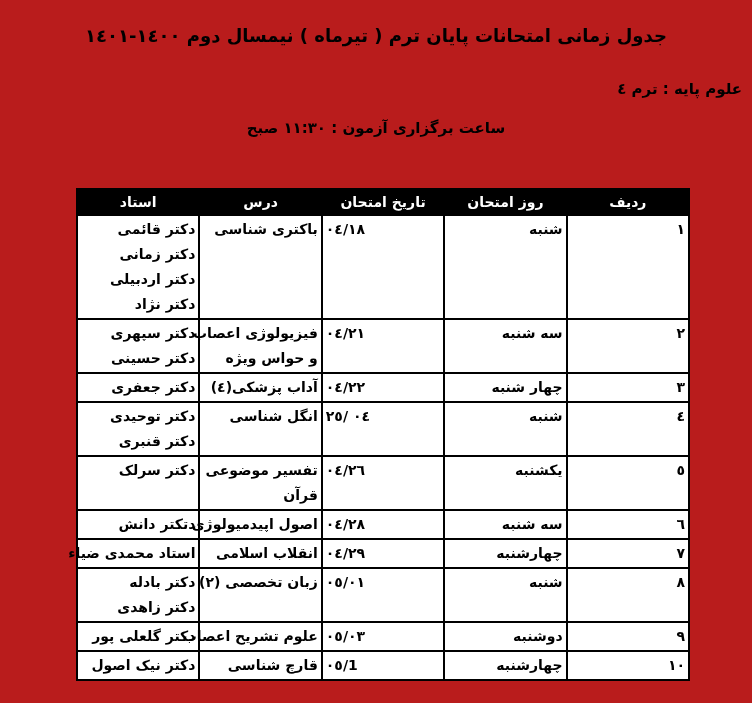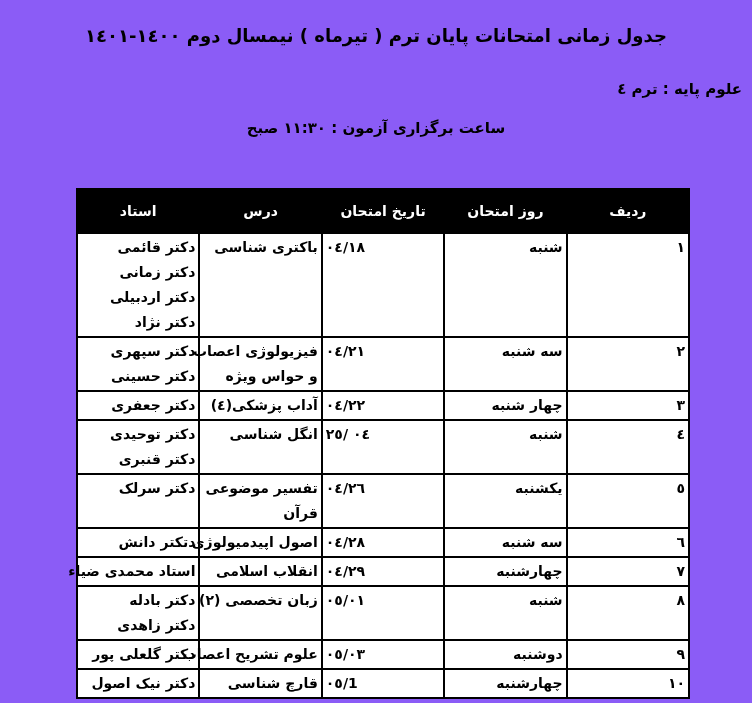--- a/index.html
+++ b/index.html
@@ -1,19 +1,19 @@
 <!DOCTYPE html>
 <html lang="fa" dir="rtl"><head>
 <meta charset="utf-8">
 <style>
   html,body{margin:0;padding:0;background:#ffffff;}
   .page{
     position:relative;
     width:752px;height:703px;
-    background:#8b5cf6;
+    background:#b91c1c;
     color:#000;
     font-family:"DejaVu Sans","Liberation Sans",sans-serif;
     direction:rtl;
     overflow:hidden;
   }
   .doc-header{text-align:center;}
   .doc-title{
     margin:24px 10px 0 10px;
     font-size:18px;
     font-weight:bold;
@@ -39,21 +39,21 @@
     margin:49px 62px 0 auto; 
     direction:rtl;
   }
   .exam-table th{
     background:#000;
     color:#fff;
     font-size:14px;
     font-weight:bold;
     height:22px;
     line-height:22px;
-    padding:10px 2px;
+    padding:1px 2px;
     border:2px solid #000;
     text-align:center;
   }
   .exam-table td{
     border:2px solid #000;
     vertical-align:top;
     font-size:14px;
     font-weight:bold;
     line-height:25px;
     padding:1px 3px;

